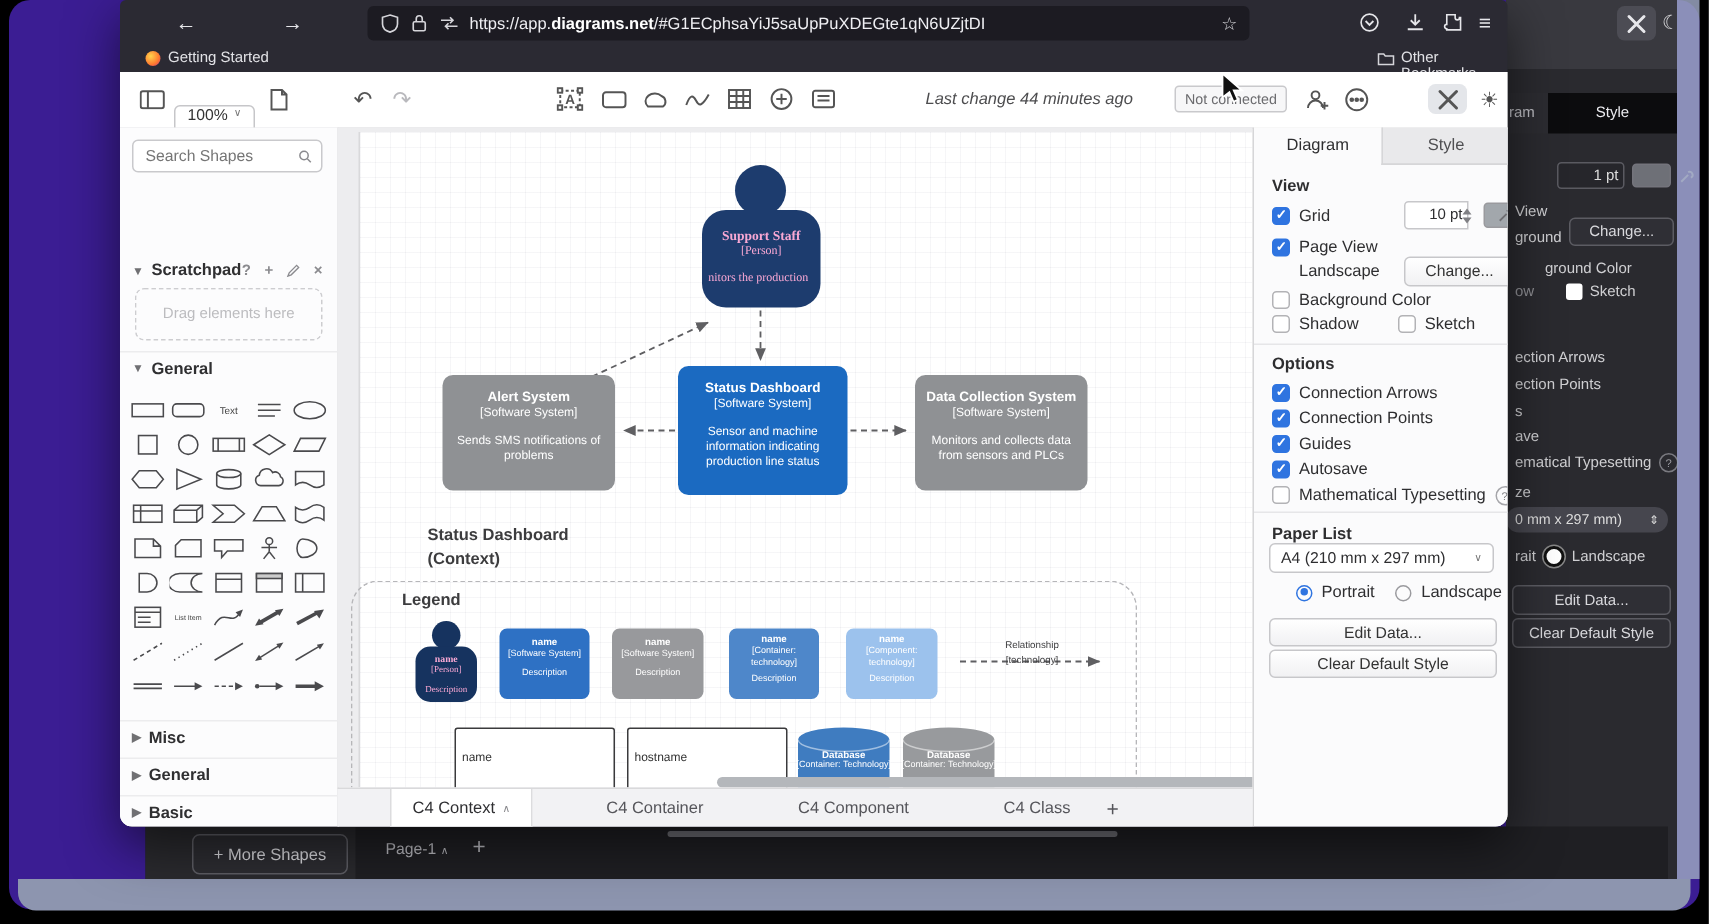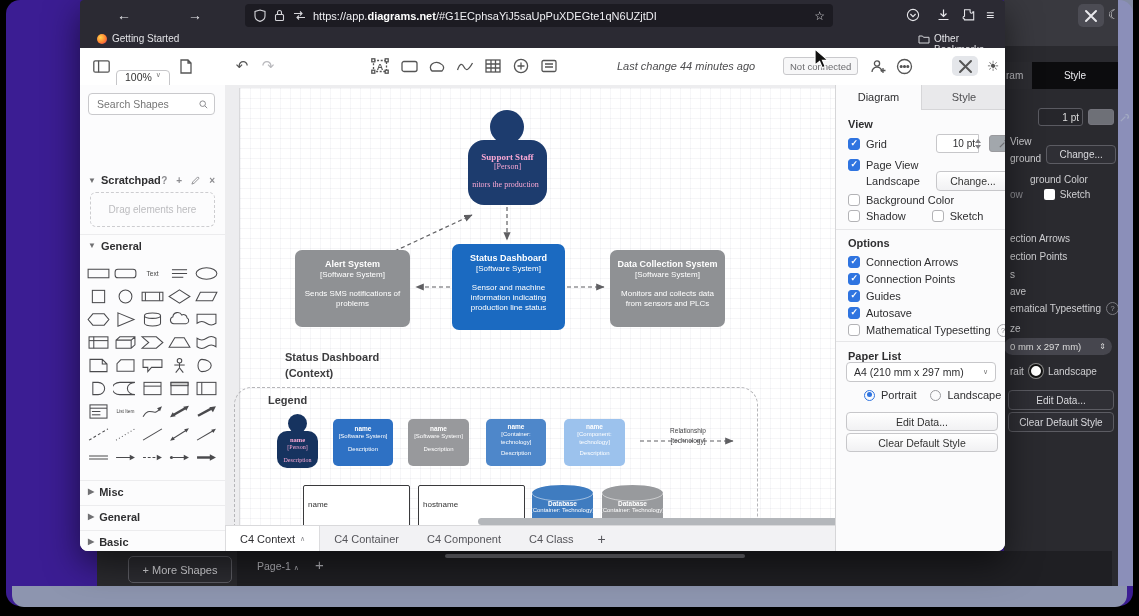--- a/index.html
+++ b/index.html
@@ -108,21 +108,21 @@
   .swatch{position:absolute;left:141px;top:-2px;width:22px;height:15px;border:1px solid #9a9a9e;border-radius:3px;background:#a2a7ac;}
   .fbtn{border:1px solid #c7c7ca;border-radius:4px;background:linear-gradient(#fff,#f1f1f3);display:flex;align-items:center;justify-content:center;font-size:10.5px;color:#333;}
   .divider{position:absolute;left:0;width:170px;height:1px;background:#e6e6e8;}
   .qmark{width:11px;height:11px;border:1px solid #a6a6aa;border-radius:50%;font-size:7.5px;color:#808084;display:flex;align-items:center;justify-content:center;}
   .fselect{position:absolute;left:10px;top:277px;width:150px;height:20px;border:1px solid #c7c7ca;border-radius:4px;background:#fff;display:flex;align-items:center;justify-content:space-between;padding:0 7px;box-sizing:border-box;font-size:10.5px;}
   .radio{width:11px;height:11px;border-radius:50%;border:1.5px solid #9a9a9e;box-sizing:border-box;position:relative;flex:0 0 auto;}
   .radio.sel{border-color:#2f74e0;}
   .radio.sel::after{content:"";position:absolute;left:1.5px;top:1.5px;width:5px;height:5px;border-radius:50%;background:#2f74e0;}
   
   .pagetabs{position:absolute;left:145px;top:477px;width:610px;height:26px;background:#f2f2f4;border-top:1px solid #d9d9db;display:flex;align-items:stretch;font-size:11px;color:#55555a;}
-  .ptab{display:flex;align-items:center;justify-content:center;padding:0 14px;gap:5px;}
+  .ptab{display:flex;align-items:center;justify-content:center;padding:0 14px;gap:5px;margin-left:35px;}
   .ptab.active{background:#fff;border-right:1px solid #dcdcde;border-left:1px solid #dcdcde;color:#2f2f32;}
   .ptab .chev{font-size:7px;color:#87878b;}
   .addtab{display:flex;align-items:center;padding:0 10px;font-size:14px;color:#55555a;}
   
   .cursor{left:814px;top:48px;width:17px;height:22px;z-index:50;}
 </style>
 </head>
 <body>
 
 <div class="screen">

